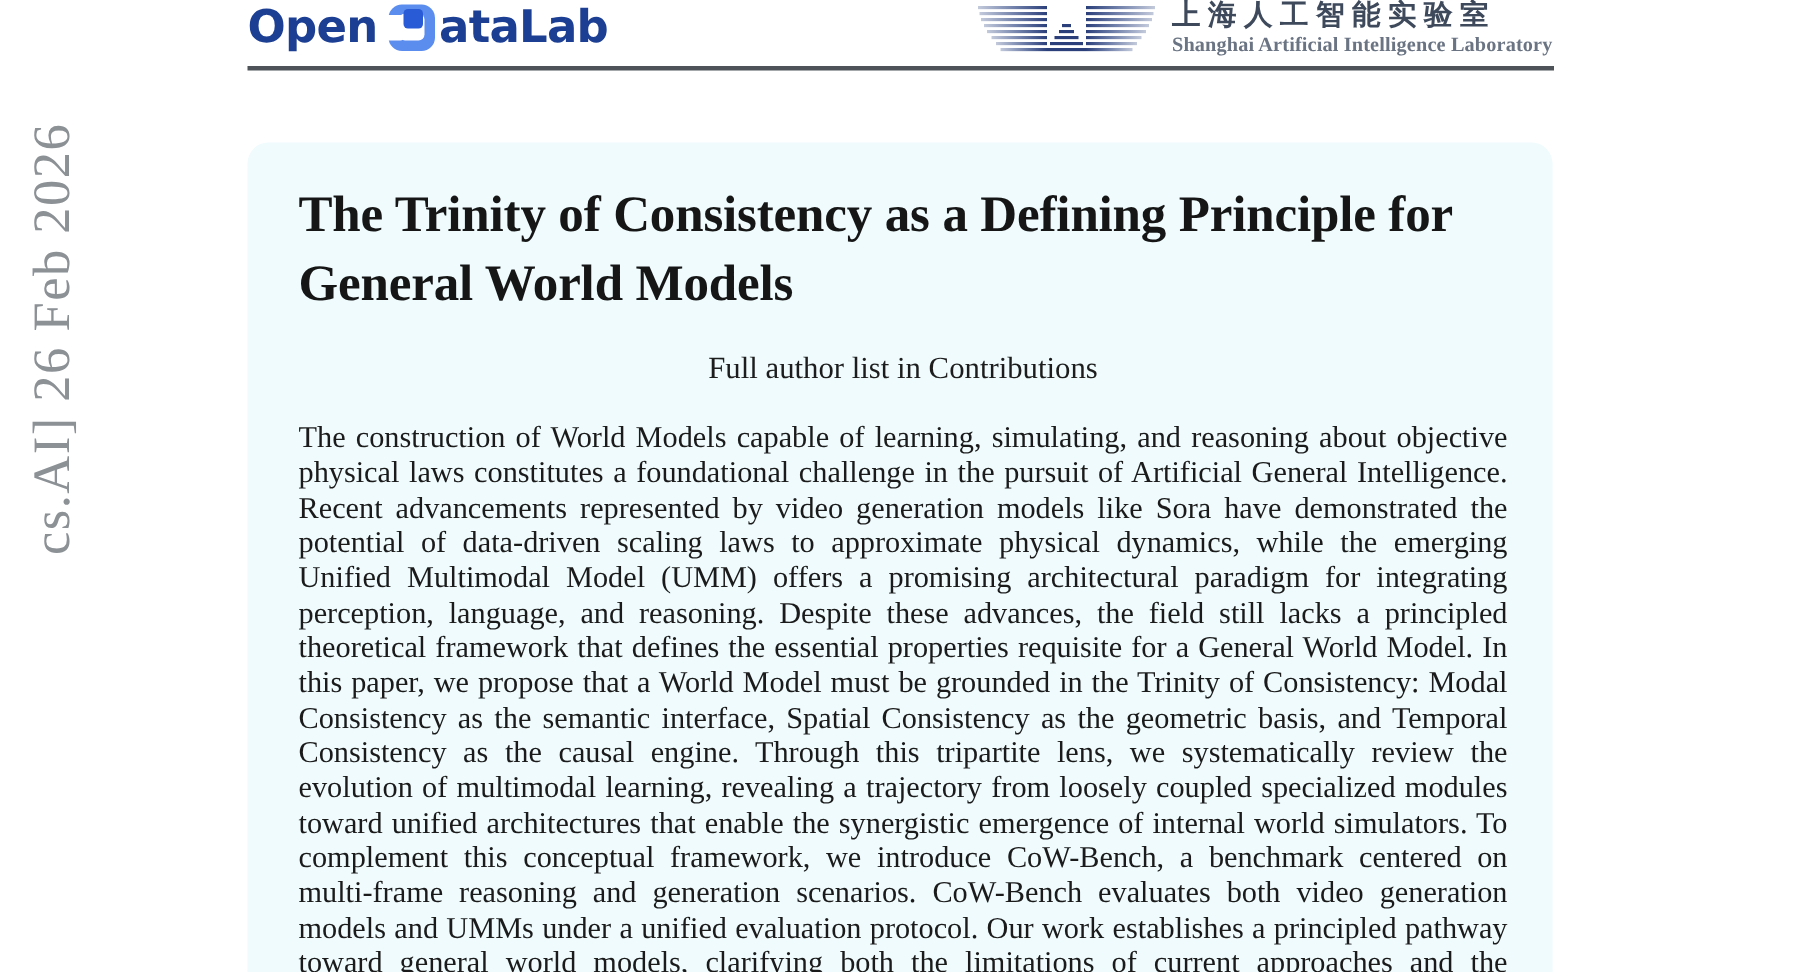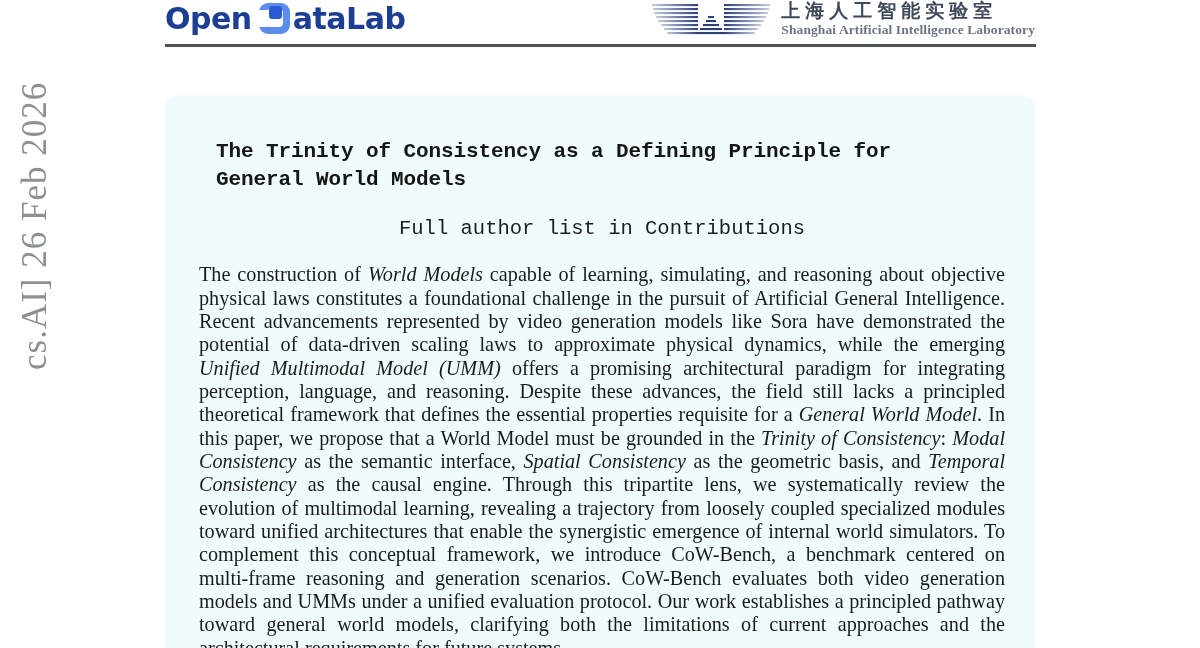--- a/index.html
+++ b/index.html
@@ -163,48 +163,48 @@
     overflow: hidden;
   }
   #paper-content {
     position: absolute;
     left: 34px;
     top: 26px;
     width: 806px;
   }
 
   #paper-title {
-    font-family: Liberation Mono, monospace;
-    font-weight: bold;
-    font-size: 21px;
+    font-family: Liberation Serif, serif;
+    font-weight: bold;
+    font-size: 34px;
     line-height: 1.34;
     letter-spacing: -0.1px;
     color: #161616;
-    margin: 17px;
+    margin: 0;
   }
 
   #paper-authors {
     margin-top: 23px;
     text-align: center;
-    font-family: Liberation Mono, monospace;
+    font-family: Liberation Serif, serif;
     font-size: 20.5px;
     color: #1d1d1d;
   }
 
   #paper-abstract {
     margin-top: 23px;
     font-family: "Liberation Serif", serif;
     font-size: 20.2px;
     line-height: 1.155;
     text-align: justify;
     text-align-last: left;
     color: #1b1b1b;
     hyphens: manual;
   }
-  #paper-abstract .it { font-style: italic; }
+  #paper-abstract .it { }
 </style>
 </head>
 <body>
 
 <div id="header-band">
   <div id="header-inner">
 
     <div id="logo-opendatalab" style="color: rgb(28, 63, 148);">
       <span>Open</span>
       <span id="logo-odl-mark">

